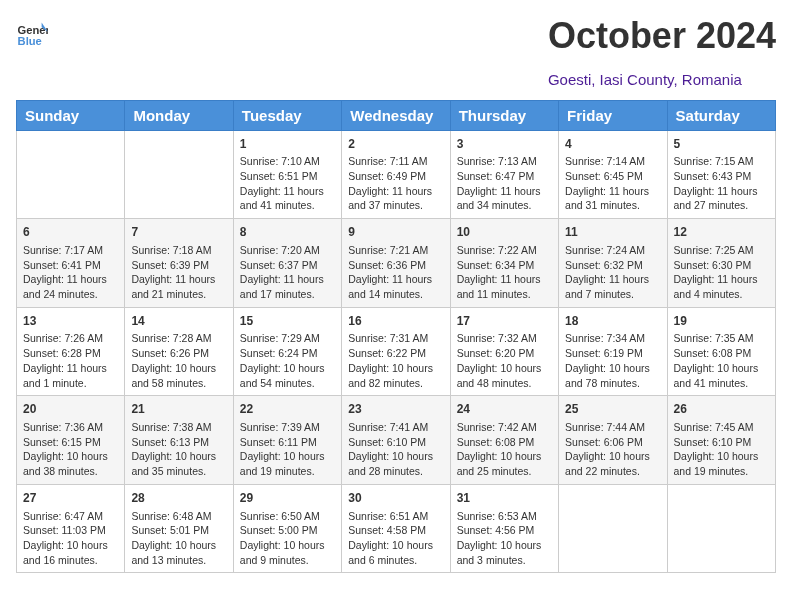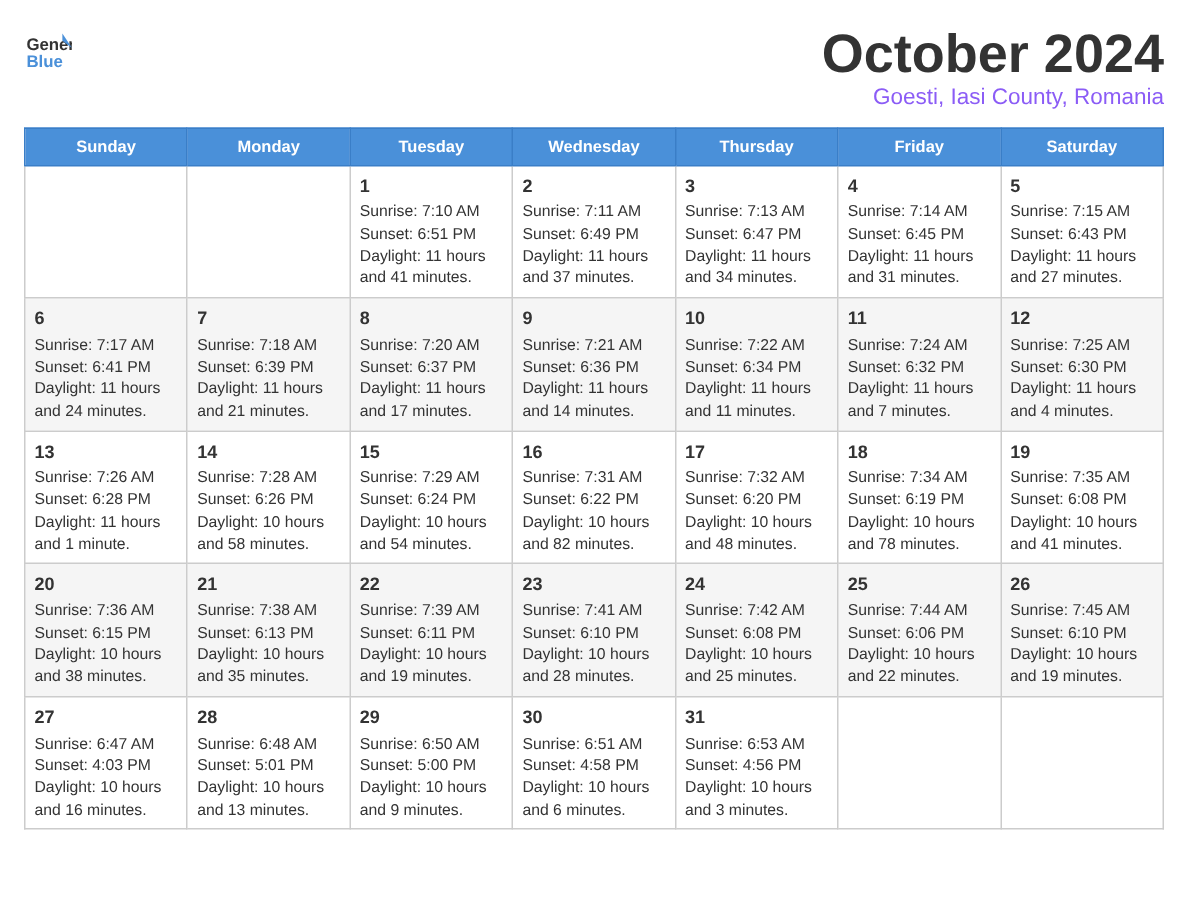--- a/index.html
+++ b/index.html
@@ -19,44 +19,45 @@
     .logo {
       display: flex;
       align-items: center;
       gap: 4px;
     }
     .logo-icon {
       width: 32px;
       height: 32px;
     }
     .title-block {
-      text-align: right;
+      text-align: left;
     }
     .month-title {
       font-size: 36px;
       font-weight: bold;
       color: #333;
       line-height: 1.1;
     }
     .location {
       font-size: 15px;
-      color: #8b5cf6;
+      color: #4c1d95;
+      margin-top: 15px;
     }
     table {
       width: 100%;
       border-collapse: collapse;
       font-size: 11px;
     }
     thead tr th {
       background-color: #4a90d9;
       color: #fff;
-      font-size: 11px;
+      font-size: 15px;
       font-weight: bold;
       padding: 6px 8px;
-      text-align: center;
+      text-align: left;
       border: 1px solid #3a7ec7;
     }
     tbody tr td {
       border: 1px solid #ccc;
       vertical-align: top;
       padding: 5px 6px;
       height: 80px;
       width: 108px;
       background: #fff;
       color: #333;
@@ -139,21 +140,21 @@
       <tr>
         <td><span class="day-num">20</span><span>Sunrise: 7:36 AM</span><br><span>Sunset: 6:15 PM</span><br><span>Daylight: 10 hours and 38 minutes.</span></td>
         <td><span class="day-num">21</span><span>Sunrise: 7:38 AM</span><br><span>Sunset: 6:13 PM</span><br><span>Daylight: 10 hours and 35 minutes.</span></td>
         <td><span class="day-num">22</span><span>Sunrise: 7:39 AM</span><br><span>Sunset: 6:11 PM</span><br><span>Daylight: 10 hours and 19 minutes.</span></td>
         <td><span class="day-num">23</span><span>Sunrise: 7:41 AM</span><br><span>Sunset: 6:10 PM</span><br><span>Daylight: 10 hours and 28 minutes.</span></td>
         <td><span class="day-num">24</span><span>Sunrise: 7:42 AM</span><br><span>Sunset: 6:08 PM</span><br><span>Daylight: 10 hours and 25 minutes.</span></td>
         <td><span class="day-num">25</span><span>Sunrise: 7:44 AM</span><br><span>Sunset: 6:06 PM</span><br><span>Daylight: 10 hours and 22 minutes.</span></td>
         <td><span class="day-num">26</span><span>Sunrise: 7:45 AM</span><br><span>Sunset: 6:10 PM</span><br><span>Daylight: 10 hours and 19 minutes.</span></td>
       </tr>
       <tr>
-        <td><span class="day-num">27</span><span>Sunrise: 6:47 AM</span><br><span>Sunset: 4:03 PM</span><br><span>Daylight: 10 hours and 16 minutes.</span></td>
+        <td><span class="day-num">27</span><span>Sunrise: 6:47 AM</span><br><span>Sunset: 11:03 PM</span><br><span>Daylight: 10 hours and 16 minutes.</span></td>
         <td><span class="day-num">28</span><span>Sunrise: 6:48 AM</span><br><span>Sunset: 5:01 PM</span><br><span>Daylight: 10 hours and 13 minutes.</span></td>
         <td><span class="day-num">29</span><span>Sunrise: 6:50 AM</span><br><span>Sunset: 5:00 PM</span><br><span>Daylight: 10 hours and 9 minutes.</span></td>
         <td><span class="day-num">30</span><span>Sunrise: 6:51 AM</span><br><span>Sunset: 4:58 PM</span><br><span>Daylight: 10 hours and 6 minutes.</span></td>
         <td><span class="day-num">31</span><span>Sunrise: 6:53 AM</span><br><span>Sunset: 4:56 PM</span><br><span>Daylight: 10 hours and 3 minutes.</span></td>
         <td class="empty-cell"></td>
         <td class="empty-cell"></td>
       </tr>
     </tbody>
 </table>
 

